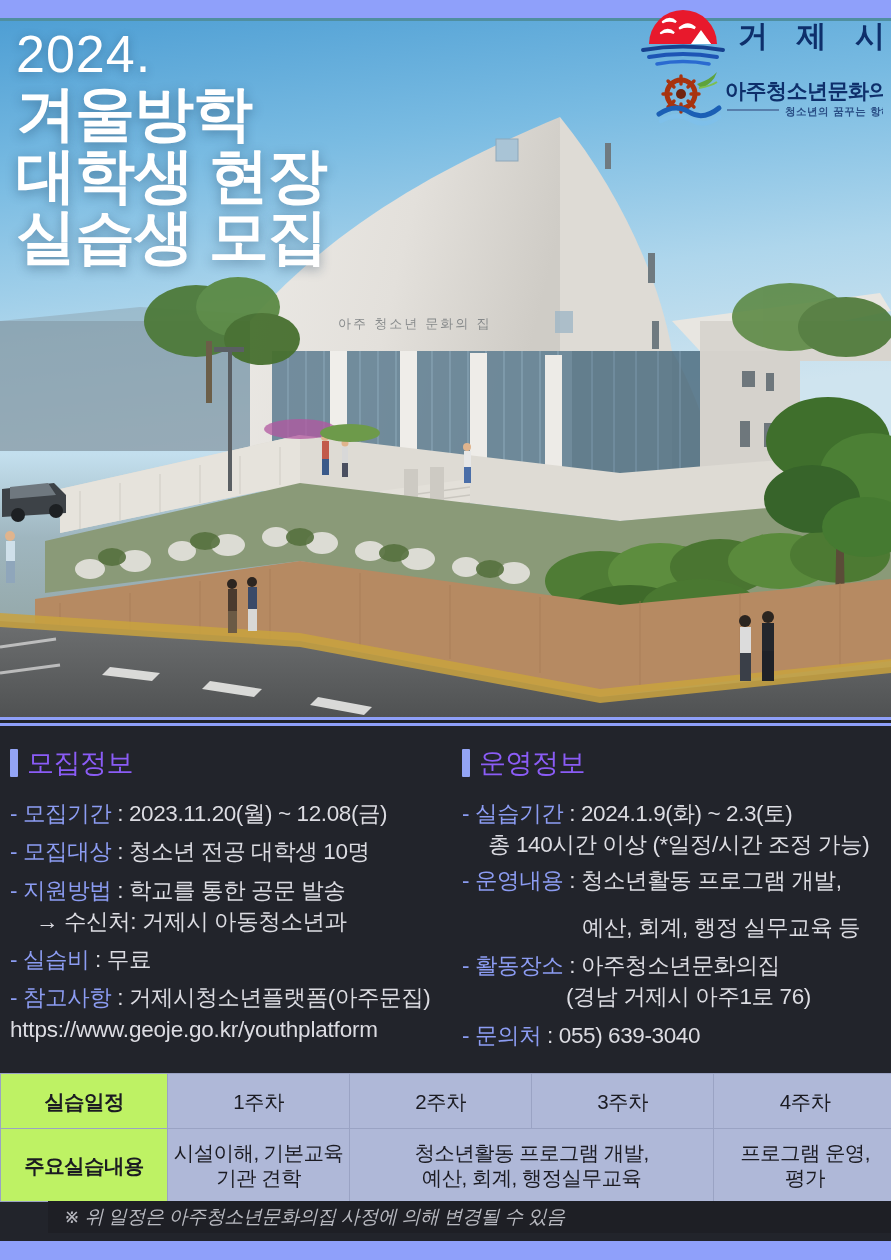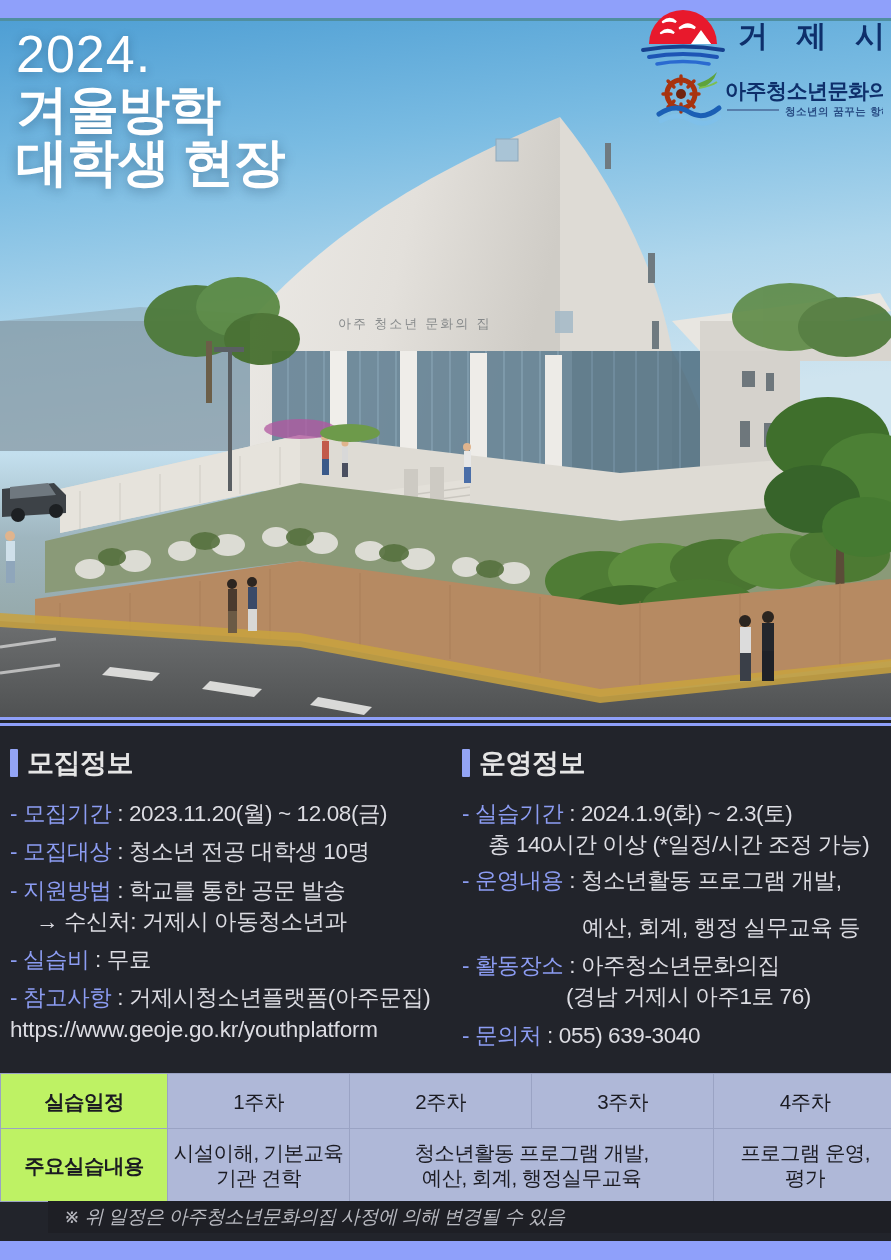--- a/index.html
+++ b/index.html
@@ -23,37 +23,37 @@
   .logo-geoje{position:absolute;left:0;top:0;width:250px;height:62px;}
   .logo-aju{position:absolute;left:18px;top:62px;width:232px;height:60px;}
   .logo-geoje svg,.logo-aju svg{display:block;}
 
   
   .headline{position:absolute;left:16px;top:30px;width:640px;color:#fff;}
   .hl-year{
     font-size:52px;line-height:0.95;font-weight:300;letter-spacing:1px;
     text-shadow:0 2px 10px rgba(20,50,80,.35);
   }
-  .hl-main{font-weight:bold;font-size:52px;line-height:1.02;letter-spacing:-1px;
+  .hl-main{font-weight:bold;font-size:60px;line-height:1.02;letter-spacing:-1px;
            text-shadow:0 3px 12px rgba(20,50,80,.4);margin-top:4px;}
   .hl-main div{white-space:nowrap;}
 
   
   .div-a{position:absolute;left:0;top:717px;width:891px;height:3px;background:#8fa0fa;}
   .div-b{position:absolute;left:0;top:723px;width:891px;height:3px;background:#8fa0fa;}
 
   
   .info{position:absolute;left:0;top:727px;width:891px;height:345px;background:#22242b;}
   .col{position:absolute;top:18px;}
   .col-left{left:10px;width:450px;}
   .col-right{left:462px;width:425px;}
 
   .sec-head{display:flex;align-items:center;gap:9px;margin-bottom:18px;}
   .sec-bar{width:8px;height:28px;background:#93a4f5;border-radius:1px;flex:none;}
-  .sec-title{font-size:27px;font-weight:bold;color:#e5e5e5;letter-spacing:-0.5px;}
+  .sec-title{font-size:27px;font-weight:normal;color:#8b5cf6;letter-spacing:-0.5px;}
 
   .line{font-size:22.5px;color:#dcdce2;line-height:1.30;margin-bottom:9px;letter-spacing:-0.4px;white-space:nowrap;}
   .lbl{color:#8c9cf2;text-align:right;}
   .dash{color:#8c9cf2;}
   .indent1{padding-left:26px;}
   .indent2{padding-left:120px;}
   .indent3{padding-left:104px;}
   .url{font-size:22.5px;color:#dcdce2;letter-spacing:-0.2px;margin-top:4px;}
 
   
@@ -359,20 +359,21 @@
       </svg>
 
     </div>
   </div>
 
   <div class="headline">
     <div class="hl-year">2024.</div>
     <div class="hl-main">
       <div>겨울방학</div>
       <div>대학생 현장</div>
+      <div>실습생 모집</div>
     </div>
   </div>
 
   <div class="div-a"></div>
   <div class="div-b"></div>
 
   <div class="info">
 
     <div class="col col-left">
       <div class="sec-head">

